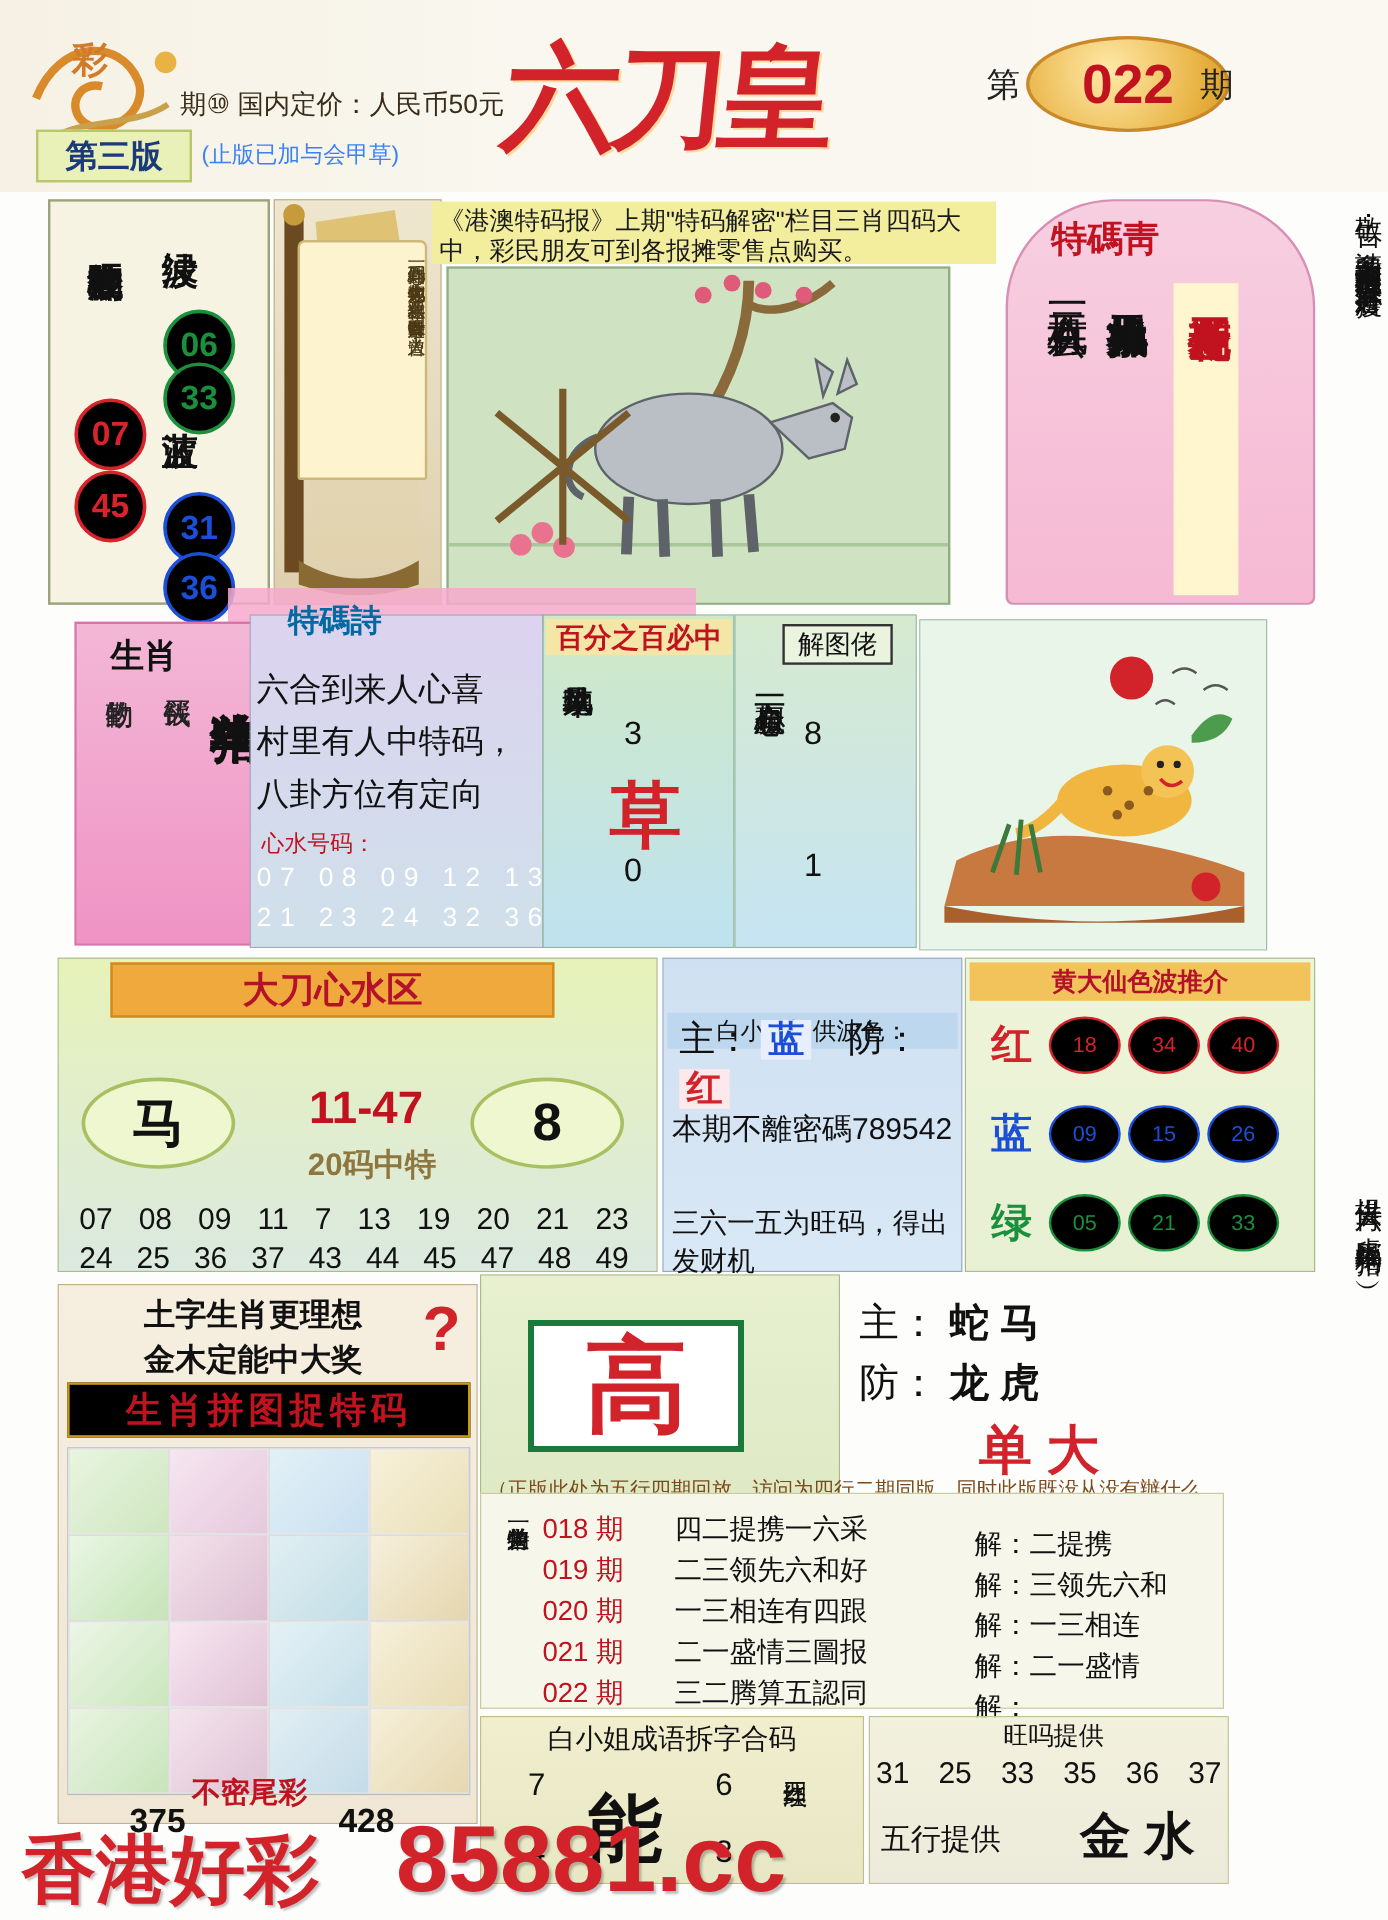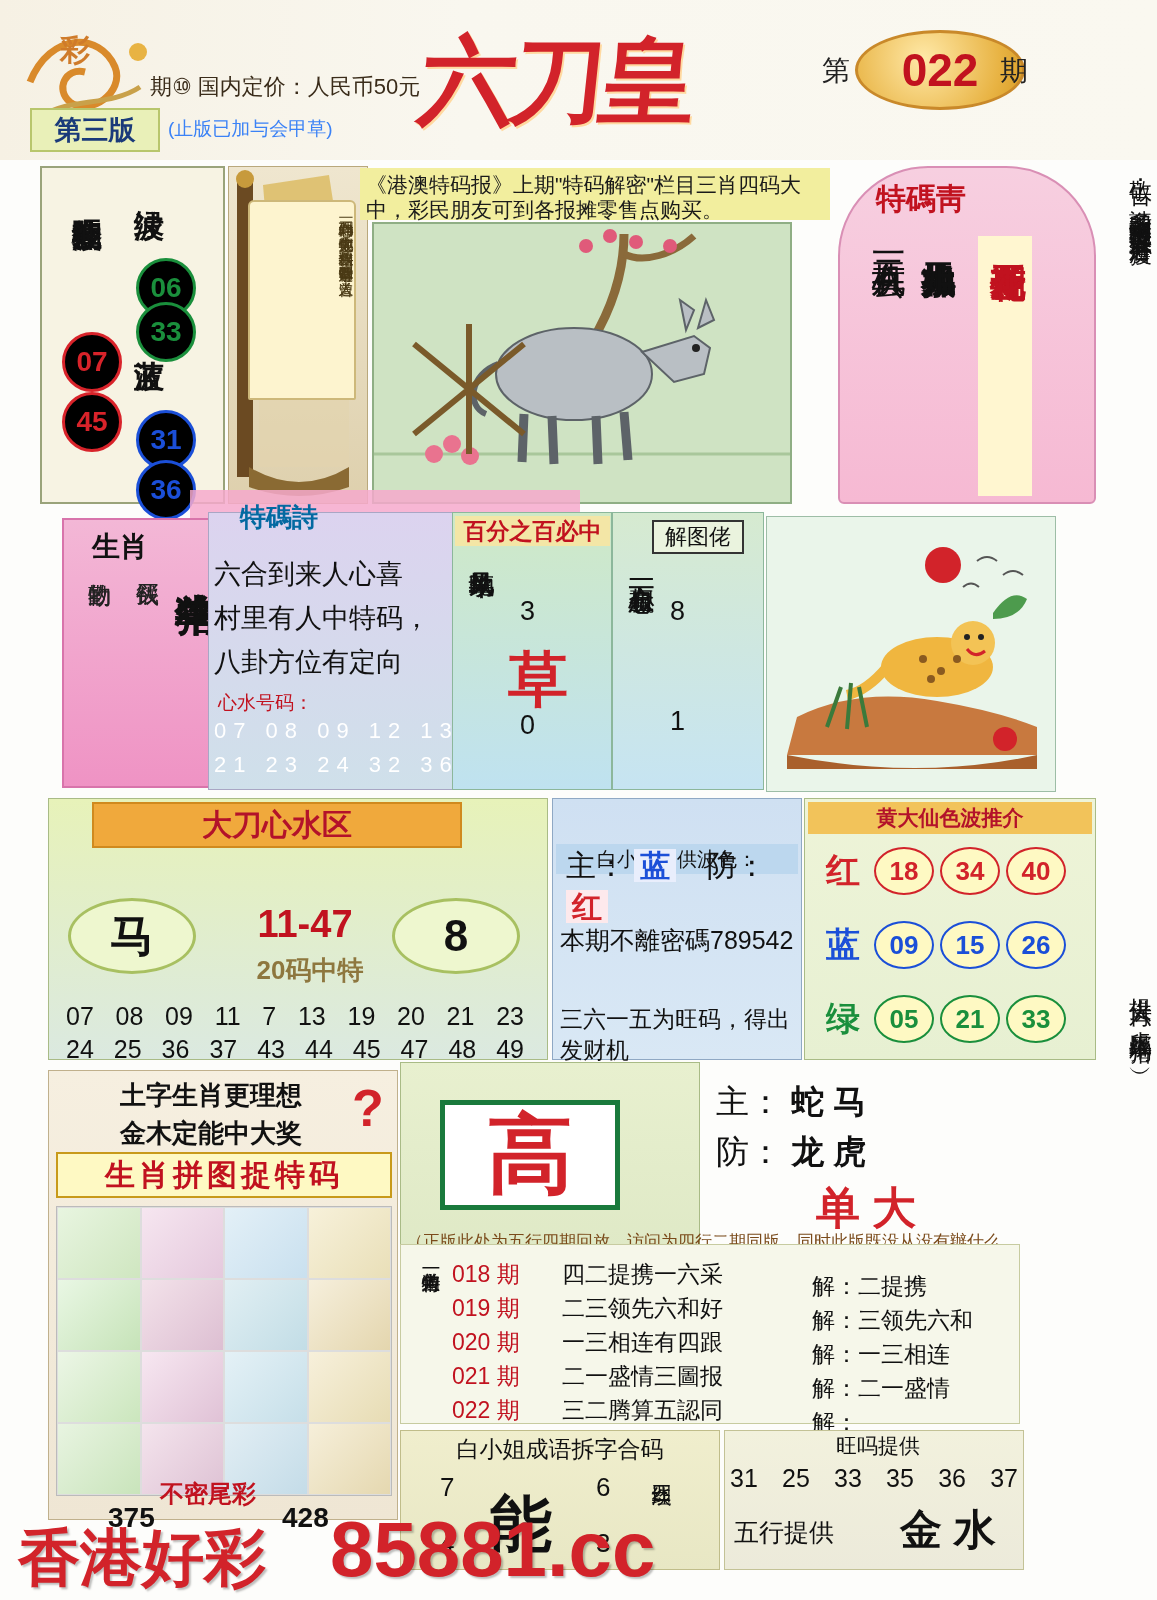--- a/index.html
+++ b/index.html
@@ -131,31 +131,31 @@
   #bose-main{left:566px;top:846px;width:230px;height:44px;font-size:30px;color:#111;}
   #bose-line2{left:560px;top:924px;width:240px;height:40px;font-size:25px;color:#111;}
   #bose-line3{left:560px;top:1004px;width:240px;height:40px;font-size:23px;color:#111;}
 
   #wong-box{left:804px;top:798px;width:292px;height:262px;
     background:linear-gradient(180deg,#eef4d8,#e7f0d2);border:1px solid #a9bb86;}
   #wong-title{left:808px;top:802px;width:284px;height:32px;background:#f2c35a;
     color:#b3122a;font-size:21px;font-weight:bold;}
   .wrow{position:absolute;left:812px;width:282px;height:58px;display:flex;align-items:center;}
   .wrow .lbl{width:62px;text-align:center;font-size:34px;font-weight:bold;}
-  .wball{width:56px;height:44px;border-radius:50%;border:2px solid #555;background:#fef9c3;
-    display:flex;align-items:center;justify-content:center;font-size:26px;font-weight:bold;
+  .wball{width:56px;height:44px;border-radius:50%;border:2px solid #555;background:#000000;
+    display:flex;align-items:center;justify-content:center;font-size:18px;font-weight:normal;
     margin-right:6px;}
 
   
   #puzzle-box{left:48px;top:1070px;width:350px;height:450px;
     background:linear-gradient(180deg,#f6efe0,#efe6d4);border:1px solid #c0b08c;}
   #puz-line1{left:120px;top:1078px;font-size:26px;color:#111;font-weight:bold;}
   #puz-line2{left:120px;top:1116px;font-size:26px;color:#111;font-weight:bold;}
   #puz-q{left:352px;top:1078px;font-size:52px;color:#d2232a;font-weight:bold;}
-  #puz-banner{left:56px;top:1152px;width:336px;height:46px;background:#fef9c3;
+  #puz-banner{left:56px;top:1152px;width:336px;height:46px;background:#000000;
     border:2px solid #c89a1a;color:#c1121f;font-size:30px;font-weight:bold;letter-spacing:4px;}
   #puz-grid{left:56px;top:1206px;width:336px;height:290px;background:#fff;
     border:1px solid #bbb;display:grid;grid-template-columns:repeat(4,1fr);
     grid-template-rows:repeat(4,1fr);}
   #puz-grid div{border:1px solid #ddd;}
   #puz-foot{left:160px;top:1478px;font-size:24px;color:#c1121f;font-weight:bold;}
   #puz-n1{left:108px;top:1502px;font-size:28px;color:#111;font-weight:bold;}
   #puz-n2{left:282px;top:1502px;font-size:28px;color:#111;font-weight:bold;}
 
   #gao-box{left:400px;top:1062px;width:300px;height:190px;

